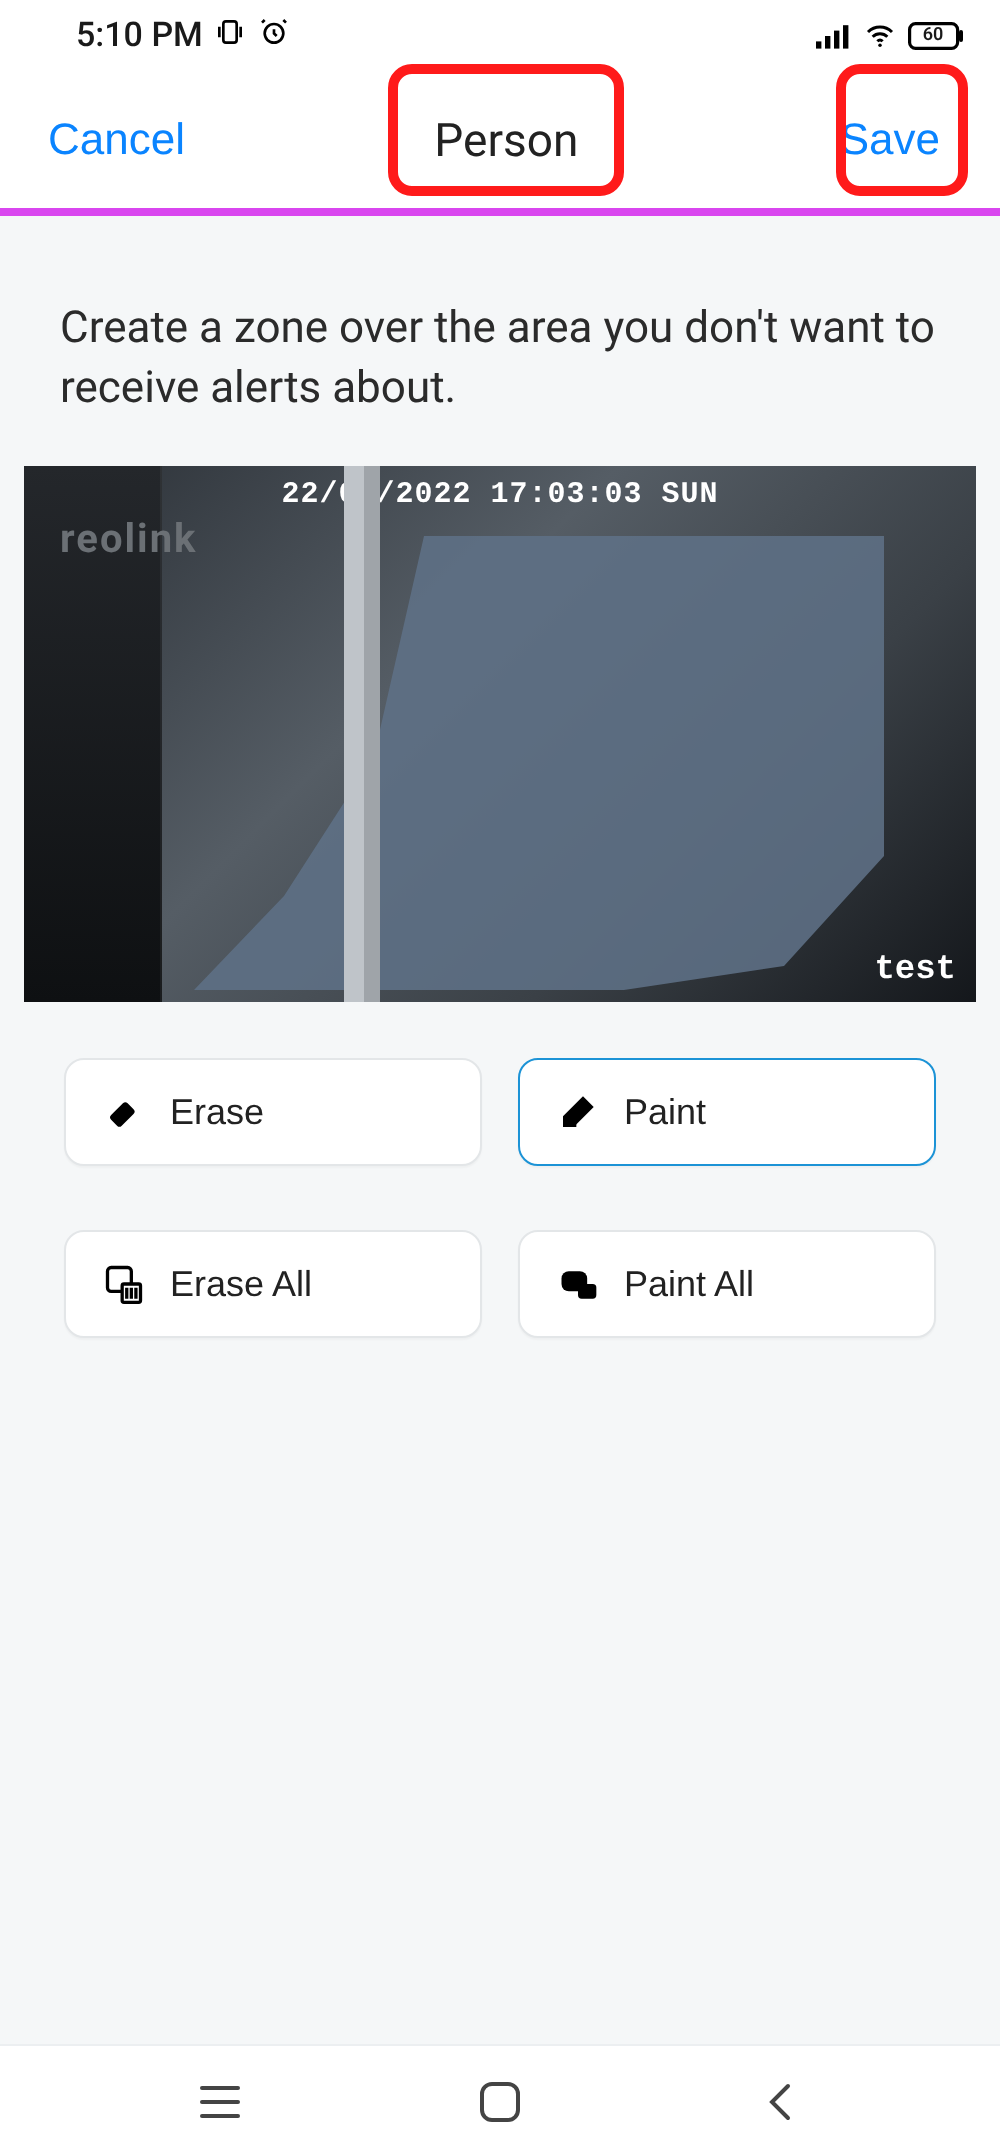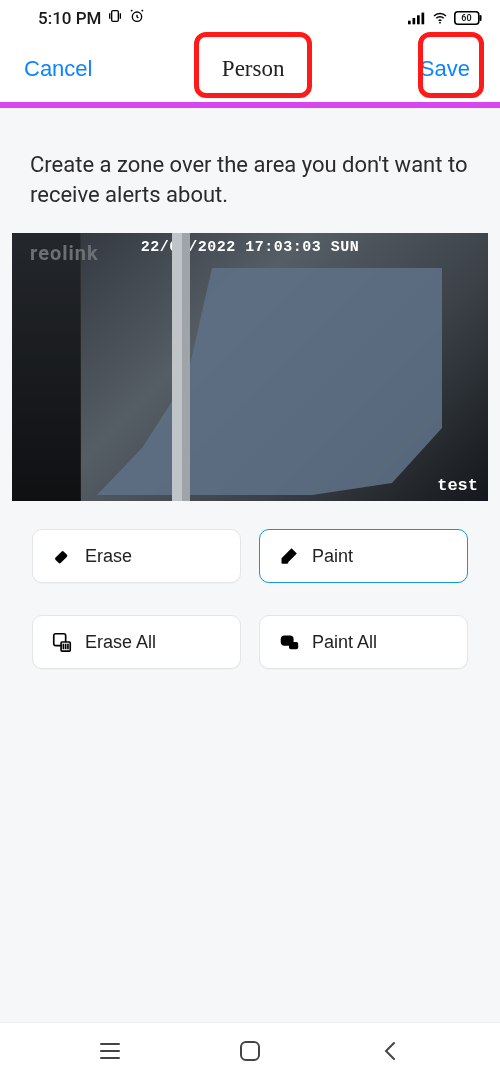--- a/index.html
+++ b/index.html
@@ -3,35 +3,35 @@
 <meta charset="utf-8">
 <style>
   * { box-sizing: border-box; margin: 0; padding: 0; }
   html, body { width: 500px; height: 1078px; font-family: -apple-system, "Segoe UI", Roboto, Arial, sans-serif; background: #fff; color: #1a1a1a; overflow: hidden; }
   
   .status-bar { display: flex; align-items: center; height: 36px; padding: 0 18px 0 38px; font-size: 17px; font-weight: 500; }
   .status-left { display: flex; align-items: flex-start; gap: 6px; }
   .status-right { margin-left: auto; display: flex; align-items: center; gap: 4px; }
   .st-glyph { display: inline-flex; align-items: center; }
   
-  .nav { position: relative; height: 72px; display: flex; align-items: center; justify-content: space-between; padding: 0 24px; border-bottom: 6px solid #d946ef; }
+  .nav { position: relative; height: 72px; display: flex; align-items: center; justify-content: space-between; padding: 0 24px; border-bottom: 4px solid #d946ef; }
   .nav-cancel { font-size: 22px; font-weight: 400; color: #0a84ff; background: none; border: none; }
-  .nav-title  { font-size: 23px; font-weight: 400; color: #222; padding: 10px 20px; font-family: Liberation Serif, serif; }
+  .nav-title  { font-size: 23px; font-weight: 400; color: #222; padding: 10px 20px; }
   .nav-save   { font-size: 22px; font-weight: 400; color: #0a84ff; background: none; border: none; padding: 8px 6px; }
   .hl-box     { border: 5px solid #ff1a1a; border-radius: 12px; position: absolute; pointer-events: none; }
   .hl-title   { top: 32px; left: 194px; width: 118px; height: 66px; }
   .hl-save    { top: 32px; left: 418px; width: 66px; height: 66px; }
   
   .page { background: #f5f7f8; height: calc(1078px - 36px - 72px - 56px); padding-bottom: 0; }
   .instr { padding: 42px 30px 24px; font-size: 22px; line-height: 1.35; color: #2b2b2b; font-weight: 400; }
   
   .preview { position: relative; width: 476px; height: 268px; margin: 0 12px; background: linear-gradient(135deg,#2a2f35 0%, #555d65 40%, #3a4046 70%, #14171b 100%); overflow: hidden; }
   .preview::before { content: ""; position: absolute; left: 0; top: 0; width: 68px; height: 100%; background: linear-gradient(180deg,#24272b 0%, #0e1012 100%); border-right: 1px solid rgba(255,255,255,.05);}
   .preview::after  { content: ""; position: absolute; left: 160px; top: 0; width: 10px; height: 100%; background: #bfc4c9; box-shadow: 8px 0 0 #9fa4a9; }
-  .brand { position: absolute; top: 8px; left: 18px; font-size: 20px; font-weight: 700; letter-spacing: 1px; color: #6b7075; text-align: center; }
+  .brand { position: absolute; top: 24px; left: 18px; font-size: 20px; font-weight: 700; letter-spacing: 1px; color: #6b7075; text-align: center; }
   .timestamp { position: absolute; top: 6px; left: 50%; transform: translateX(-50%); font-family: "Courier New", monospace; font-size: 15px; font-weight: 700; color: #fff; letter-spacing: .5px; }
   .camlabel { position: absolute; bottom: 6px; right: 10px; font-family: "Courier New", monospace; font-size: 17px; font-weight: 700; color: #fff; }
   
   .zone { position: absolute; inset: 0; }
   .zone svg { width:100%; height:100%; }
   
   .tools { display: grid; grid-template-columns: 1fr 1fr; gap: 14px 18px; padding: 28px 32px; }
   .tool-btn { display: flex; align-items: center; gap: 12px; height: 54px; padding: 0 18px; font-size: 18px; color: #222; background: #fff; border: 1px solid #e3e6e8; border-radius: 10px; box-shadow: 0 1px 1px rgba(0,0,0,.03); }
   .tool-btn.active { border: 1.6px solid #1c93d6; }
   .tools-row2 { margin-top: 18px; }

